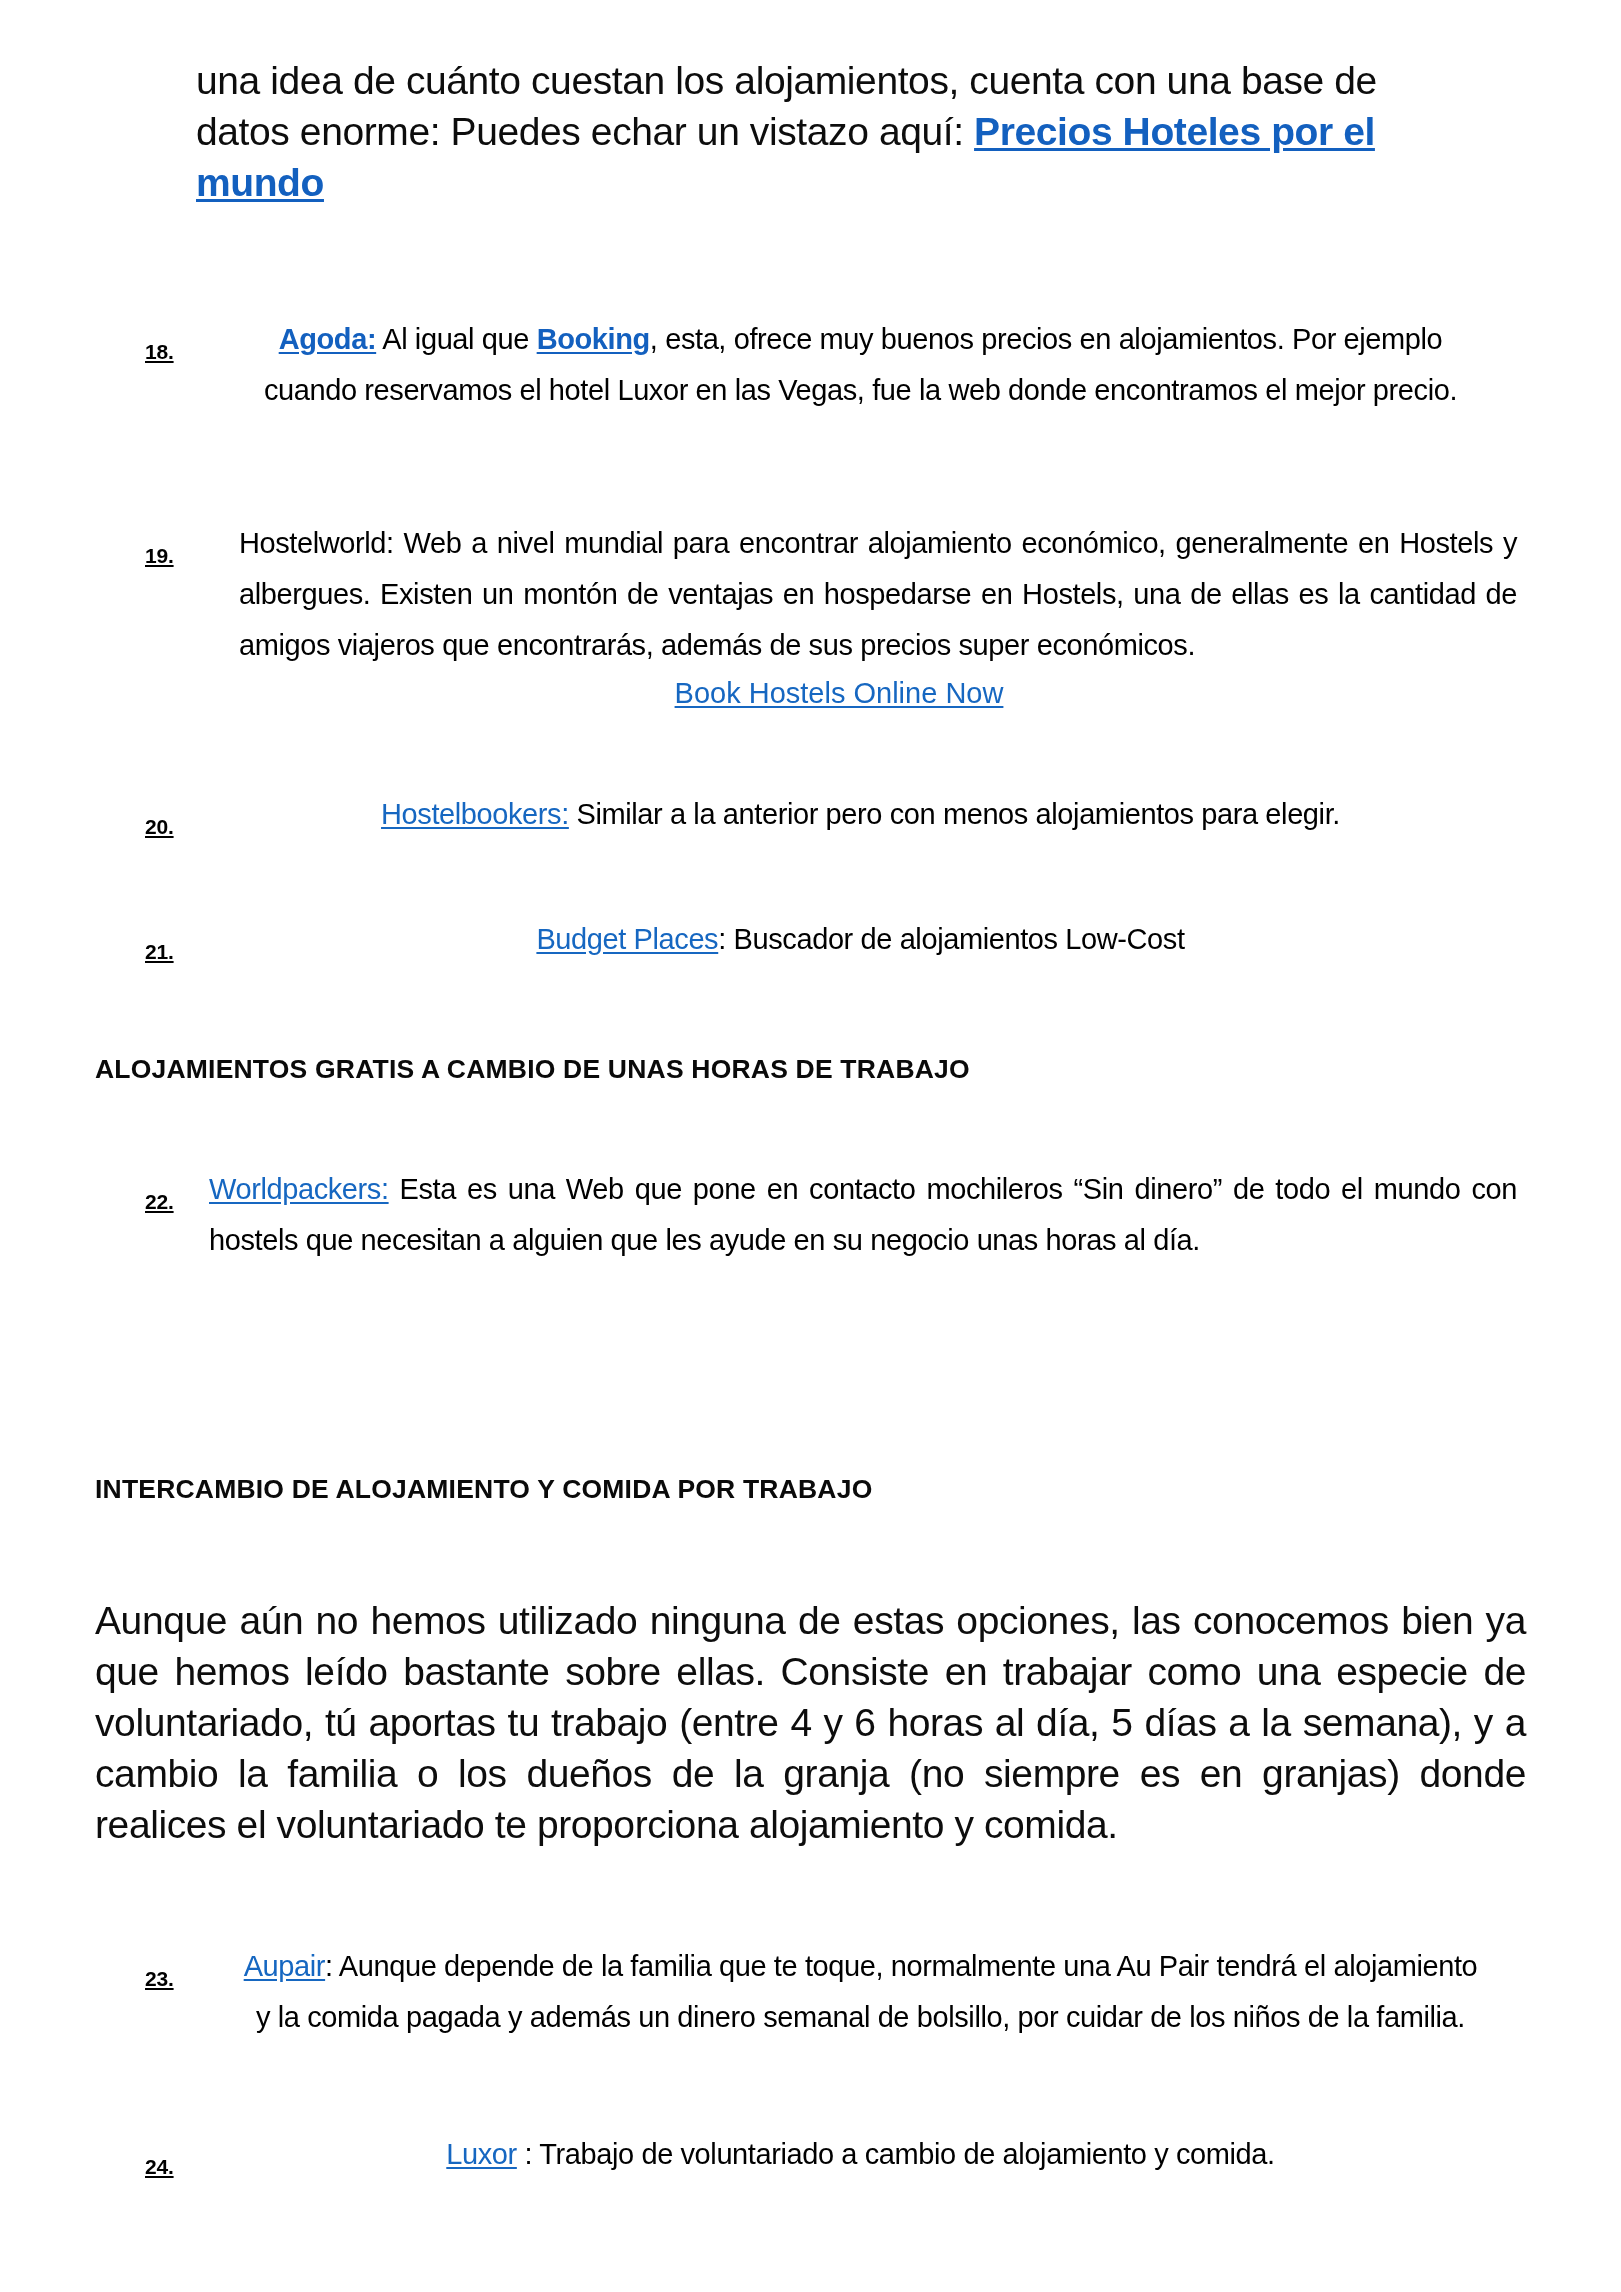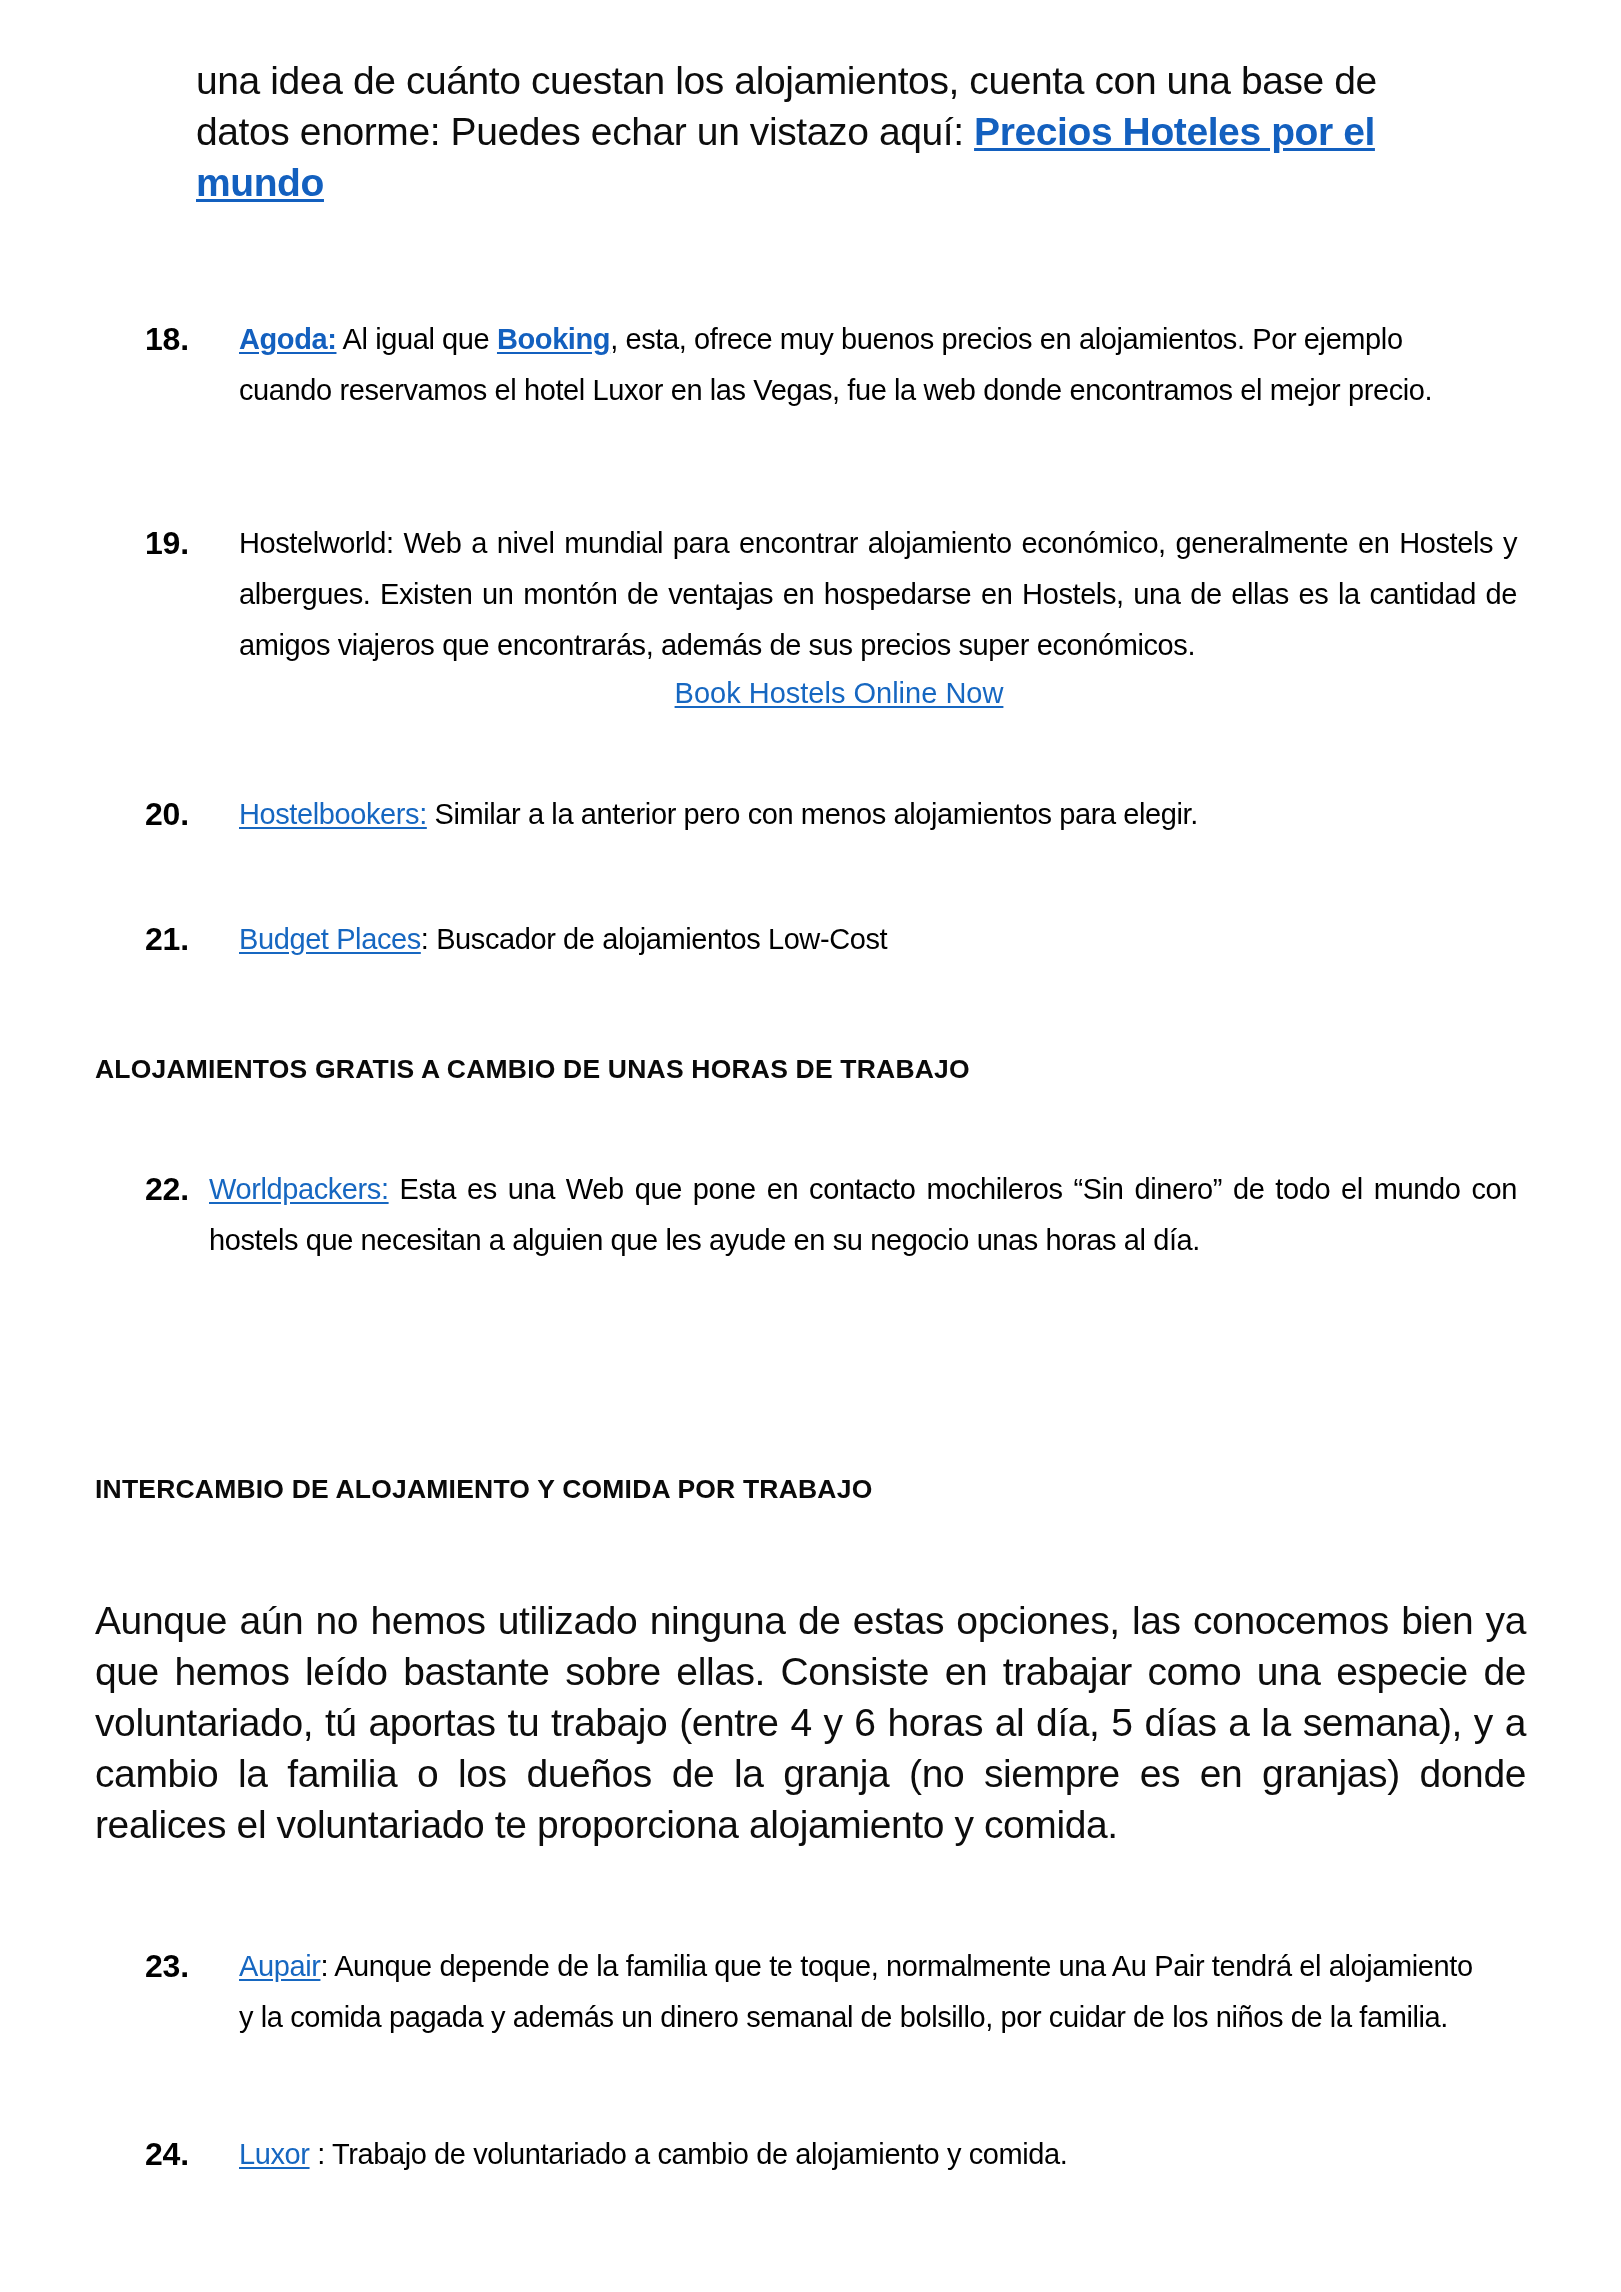--- a/index.html
+++ b/index.html
@@ -39,37 +39,38 @@
   .para-full   { left: 95px;  width: 1431px; text-align: justify; }
 
   
   .li {
     position: absolute;
     display: block;
   }
   .li .num {
     position: absolute;
     left: 0;
-    top: 0;
+    top: 12px;
     width: 94px;
     font-weight: bold;
-    font-size: 32px;
+    font-size: 21px;
     line-height: 51px;
     letter-spacing: -0.2px;
+    text-decoration: underline;
   }
   .li .body {
     display: block;
     margin-left: 94px;
     font-size: 29px;
     line-height: 51px;
     letter-spacing: -0.4px;
   }
 
   .li .body.justified { text-align: justify; }
-  .li .body.plain     { text-align: left; }
+  .li .body.plain     { text-align: center; }
 
   a.link {
     color: #1667c1;
     text-underline-offset: 2.9px;
   }
   a.link.bold { font-weight: bold; color: #1360bf; }
 
   .heading {
     position: absolute;
     left: 95px;

